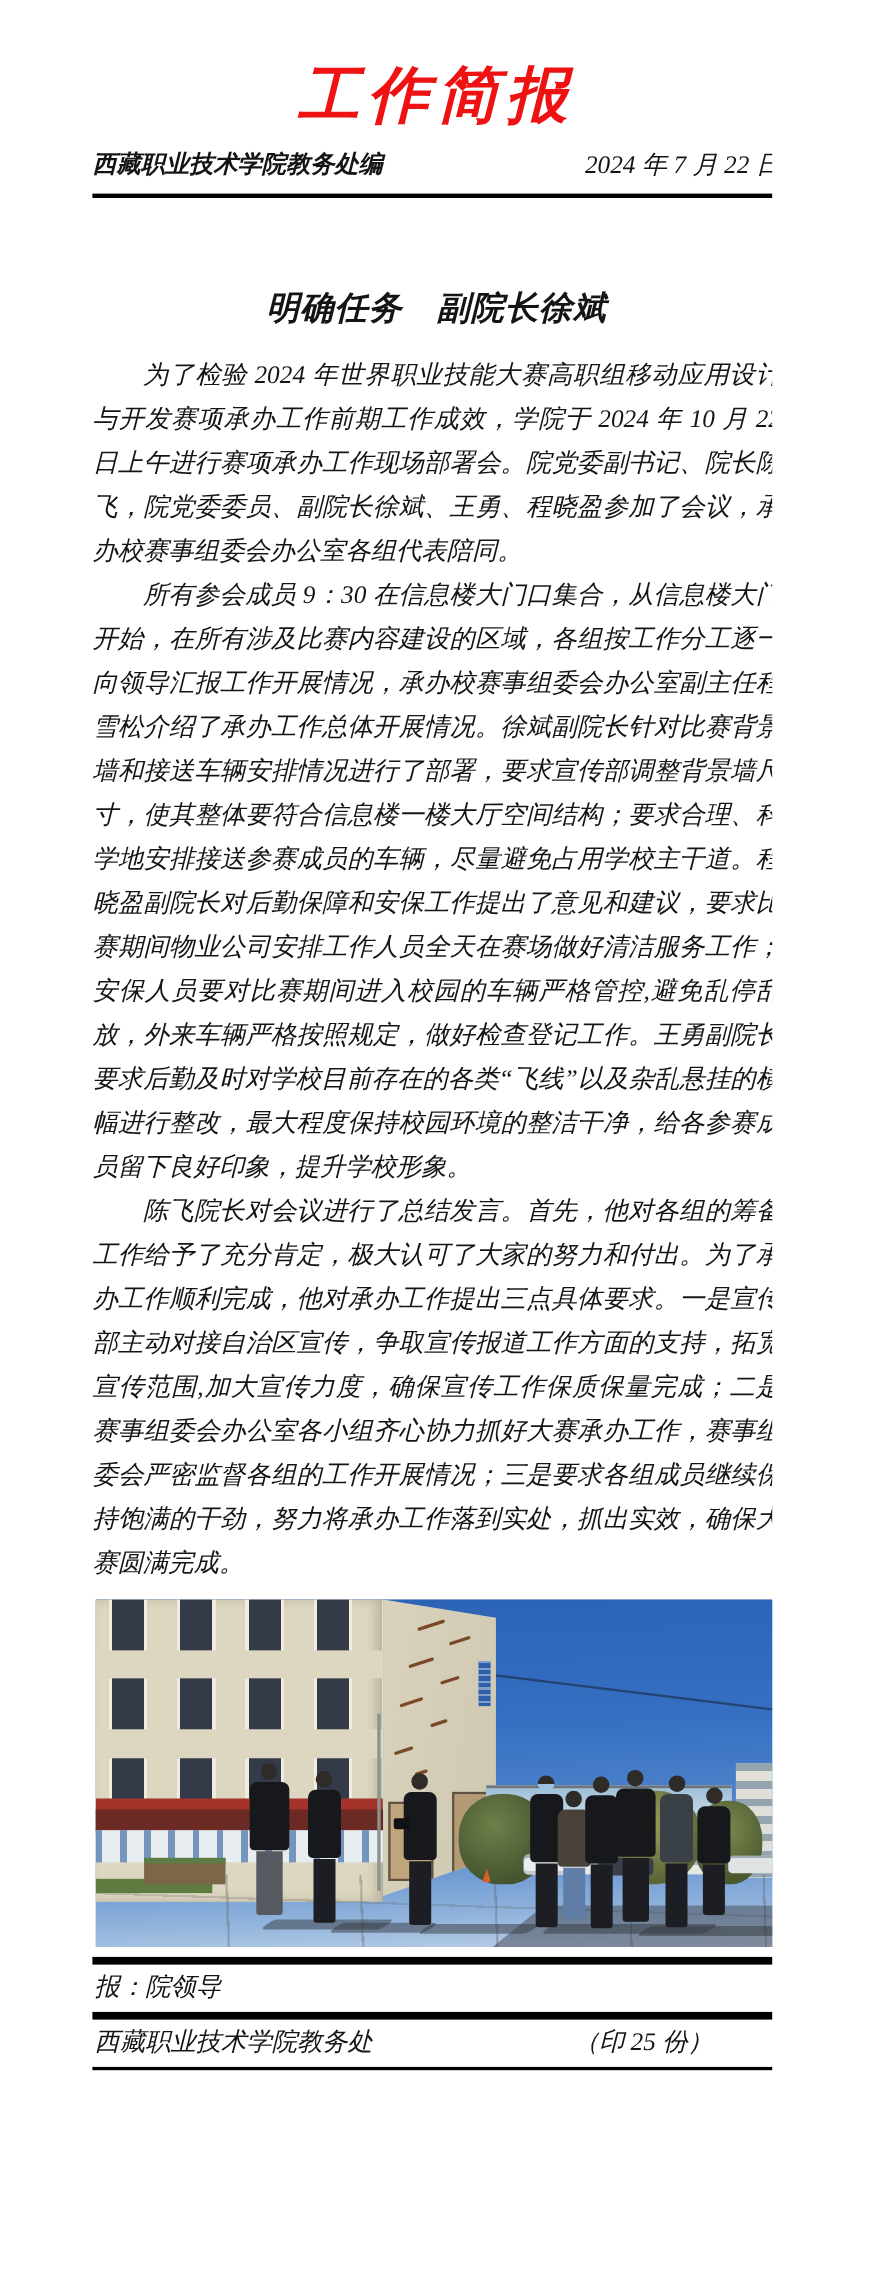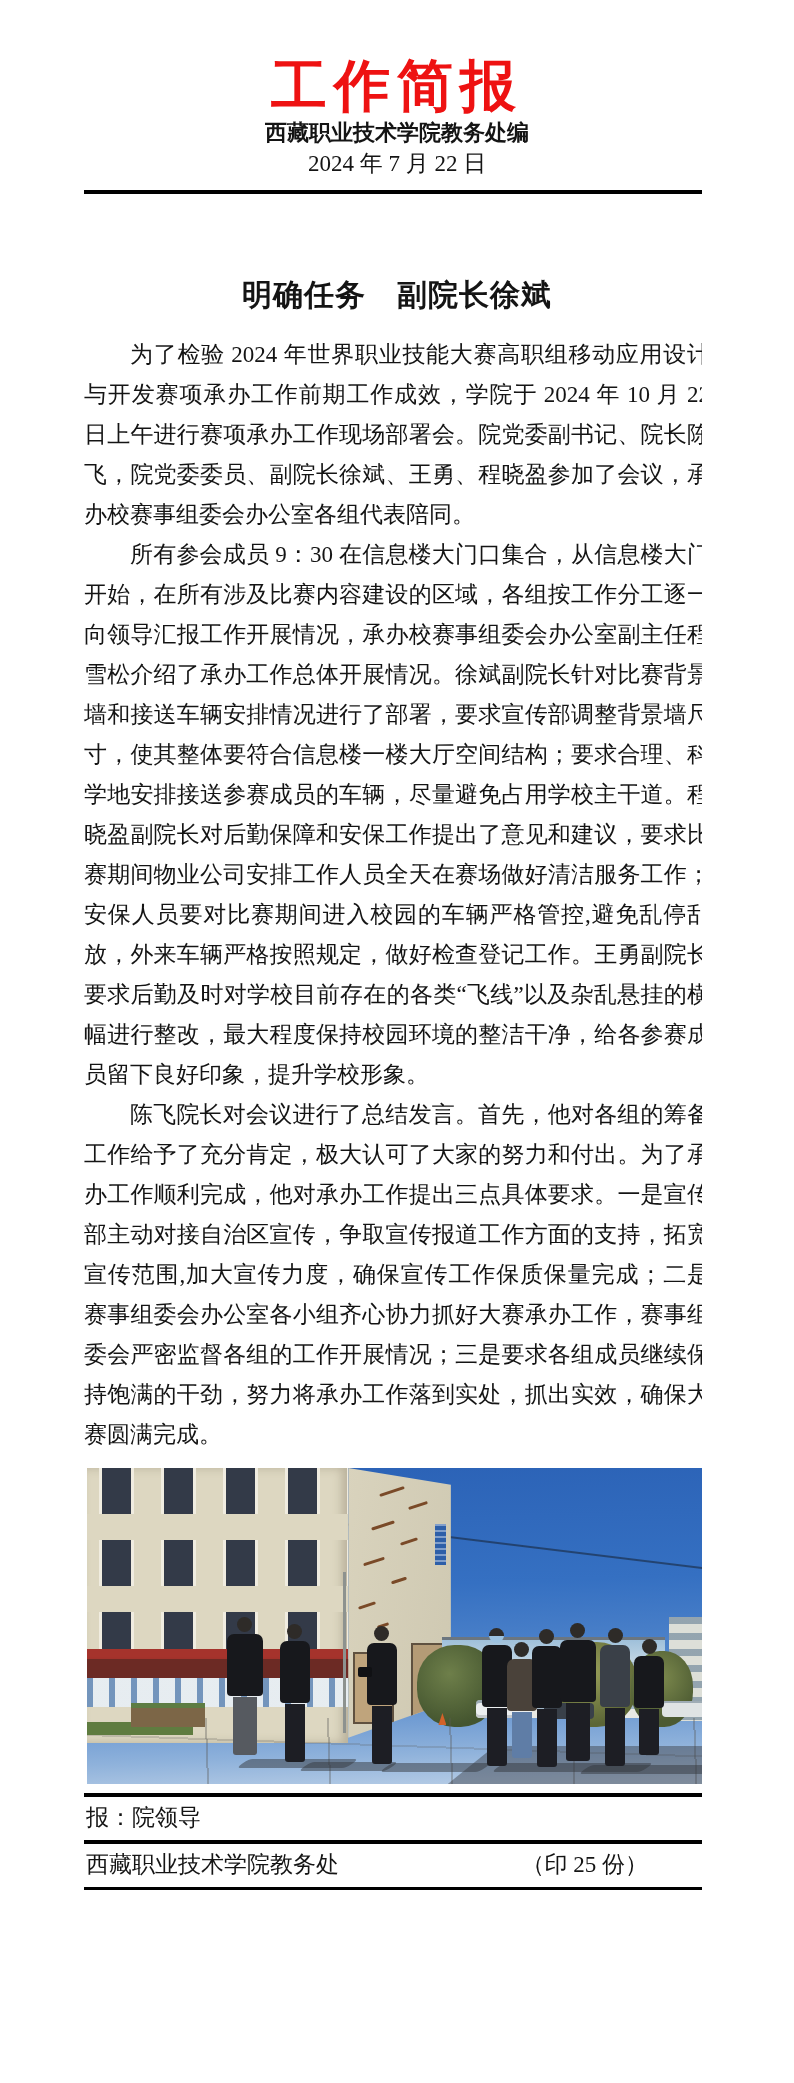--- a/index.html
+++ b/index.html
@@ -1,24 +1,24 @@
 <!DOCTYPE html>
 <html lang="zh"><head>
 <meta charset="utf-8">
 <style>
   html,body{margin:0;padding:0;background:#ffffff;}
   .page{position:relative;width:702px;height:2083px;background:#fff;overflow:hidden;
-        font-family:"Liberation Serif","DejaVu Serif",serif;color:#141414;}
+        font-family:"Liberation Serif","DejaVu Serif",serif;color:#141414;font-style:italic;}
   .content{margin:0 84px;width:626px;}
 
   
   .m-title{margin:54px 0 0;text-align:center;font-family:"Liberation Sans","DejaVu Sans",sans-serif;
            font-weight:bold;font-size:56px;line-height:64px;letter-spacing:7px;}
   .m-issue{margin-top:8px;text-align:center;font-weight:bold;font-size:24px;line-height:26px;}
-  .pubrow{display:flex;justify-content:space-between;align-items:center;flex-direction:column;}
+  .pubrow{display:flex;justify-content:space-between;align-items:flex-start;margin-top:16px;}
   .publisher{font-family:"Liberation Sans","DejaVu Sans",sans-serif;font-weight:600;font-size:22px;}
   .pubdate{font-size:23px;}
   .rule-thick{height:4px;background:#000;margin-top:11px;}
 
   
   .headline{margin:84px 0 0;text-align:center;font-size:30px;line-height:34px;font-weight:600;letter-spacing:1px;}
   .subheadline{margin-top:17px;text-align:right;padding-right:26px;font-size:23px;line-height:26px;}
   .body-copy{margin-top:23px;}
   .body-copy p{margin:0;font-size:23px;line-height:40px;text-align:justify;text-align-last:left;text-indent:2em;}
 
@@ -76,21 +76,21 @@
   .person .legs{position:relative;width:66%;height:58px;margin:1px auto 0;background:#1d1e24;border-radius:0 0 3px 3px;}
   .person.short{height:118px;} .person.short .torso{height:52px;} .person.short .legs{height:46px;}
   .person.wide{width:36px;}
   .grey-pants .legs{background:#565a60;} .jeans .legs{background:#5f7da6;}
   .tan .torso{background:#4a423a;} .lightjacket .torso{background:#3a4048;}
   .mask .head{background:linear-gradient(#2e2b28 52%,#9cc2e0 52%);}
   .camera{left:-9px;top:24px;width:14px;height:10px;background:#101114;border-radius:2px;}
 
   
   .doc-footer{margin-top:9px;}
-  .f-row{border-top:4px solid #000000;font-size:23px;line-height:26px;padding:8px 0 9px 2px;}
+  .f-row{border-top:7px solid #000000;font-size:23px;line-height:26px;padding:8px 0 9px 2px;}
   .f-row.last{border-bottom:3px solid #000;display:flex;justify-content:space-between;}
   .copies{padding-right:62px;}
 </style>
 </head>
 <body>
 
 <div class="page">
   <div class="content">
 
     <header>

